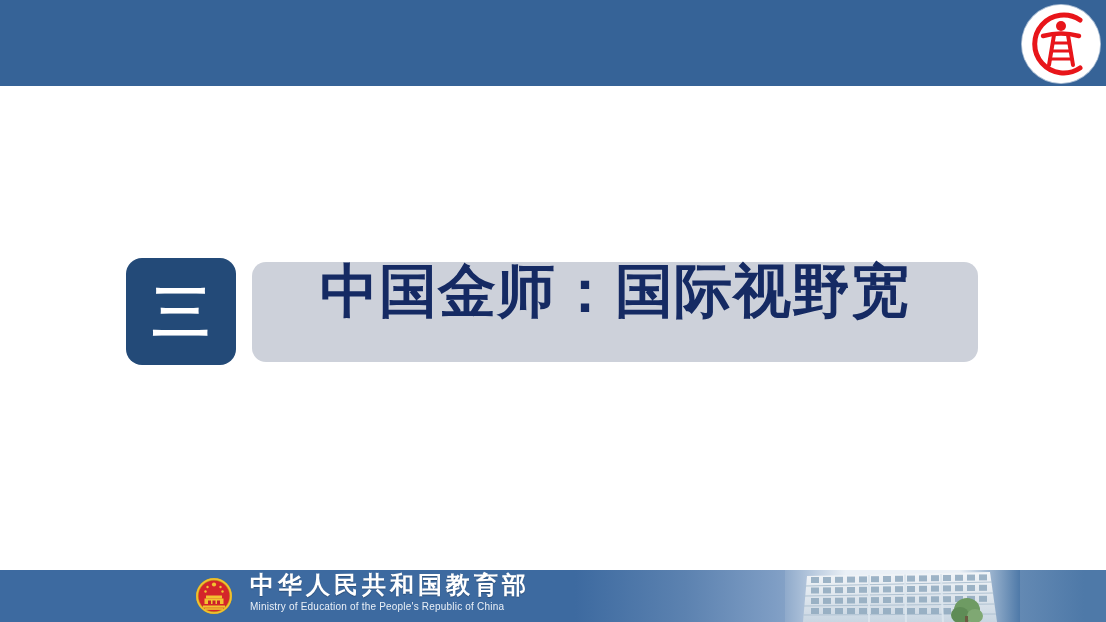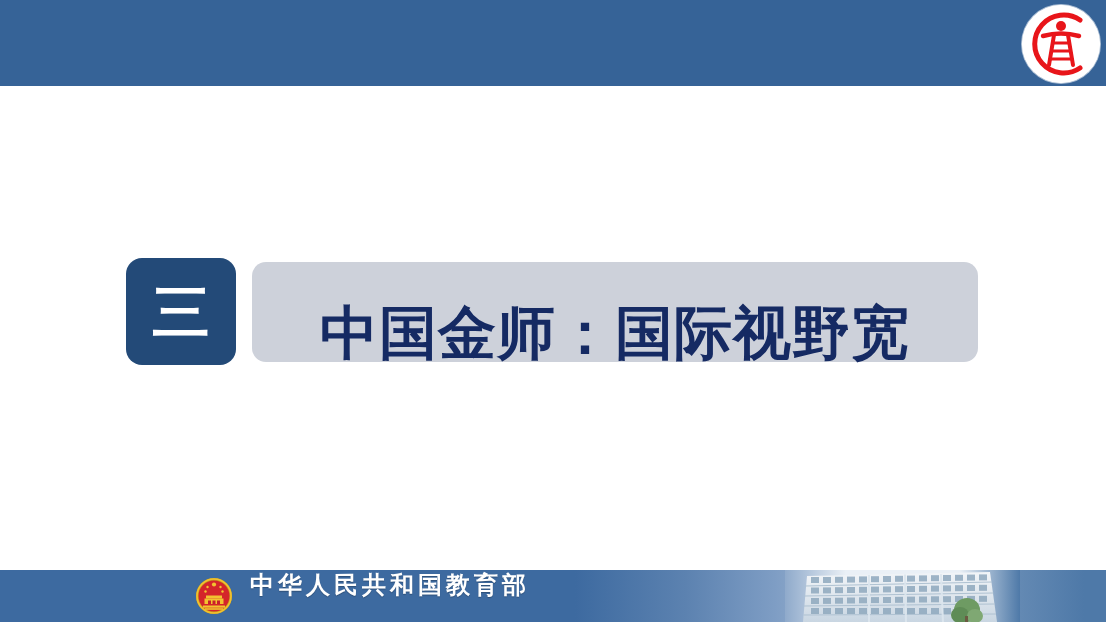--- a/index.html
+++ b/index.html
@@ -76,21 +76,21 @@
 
   .title-bar {
     position: absolute;
     left: 126px;
     top: 4px;
     width: 726px;
     height: 100px;
     background: #CDD1DA;
     border-radius: 14px;
     display: flex;
-    align-items: flex-end;
+    align-items: flex-start;
     justify-content: center;
   }
   .title-text {
     color: #152A63;
     font-size: 58px;
     font-weight: bold;
     line-height: 1;
     letter-spacing: 1px;
     white-space: nowrap;
     font-family: "DejaVu Sans", "Liberation Sans", sans-serif;
@@ -218,20 +218,21 @@
       <rect x="17.5" y="24.5" width="3" height="3.5" fill="#C8202A"></rect>
       <rect x="22" y="24.5" width="3" height="3.5" fill="#C8202A"></rect>
 
       <rect x="8" y="29.5" width="22" height="2.2" fill="#F2C230"></rect>
       <rect x="10" y="32.2" width="18" height="1.6" fill="#F2C230"></rect>
     </svg>
   </div>
 
   <div class="footer-text-block">
     <div class="footer-cn">中华人民共和国教育部</div>
+    <div class="footer-en">Ministry of Education of the People's Republic of China</div>
   </div>
 
   <div class="footer-photo">
     <svg width="235" height="52" viewBox="0 0 235 52" aria-hidden="true">
       <defs>
         <linearGradient id="skyFadeL" x1="0" y1="0" x2="1" y2="0">
           <stop offset="0%" stop-color="#8FAACB"></stop>
           <stop offset="100%" stop-color="#E9EFF5"></stop>
         </linearGradient>
         <linearGradient id="skyFadeR" x1="0" y1="0" x2="1" y2="0">

